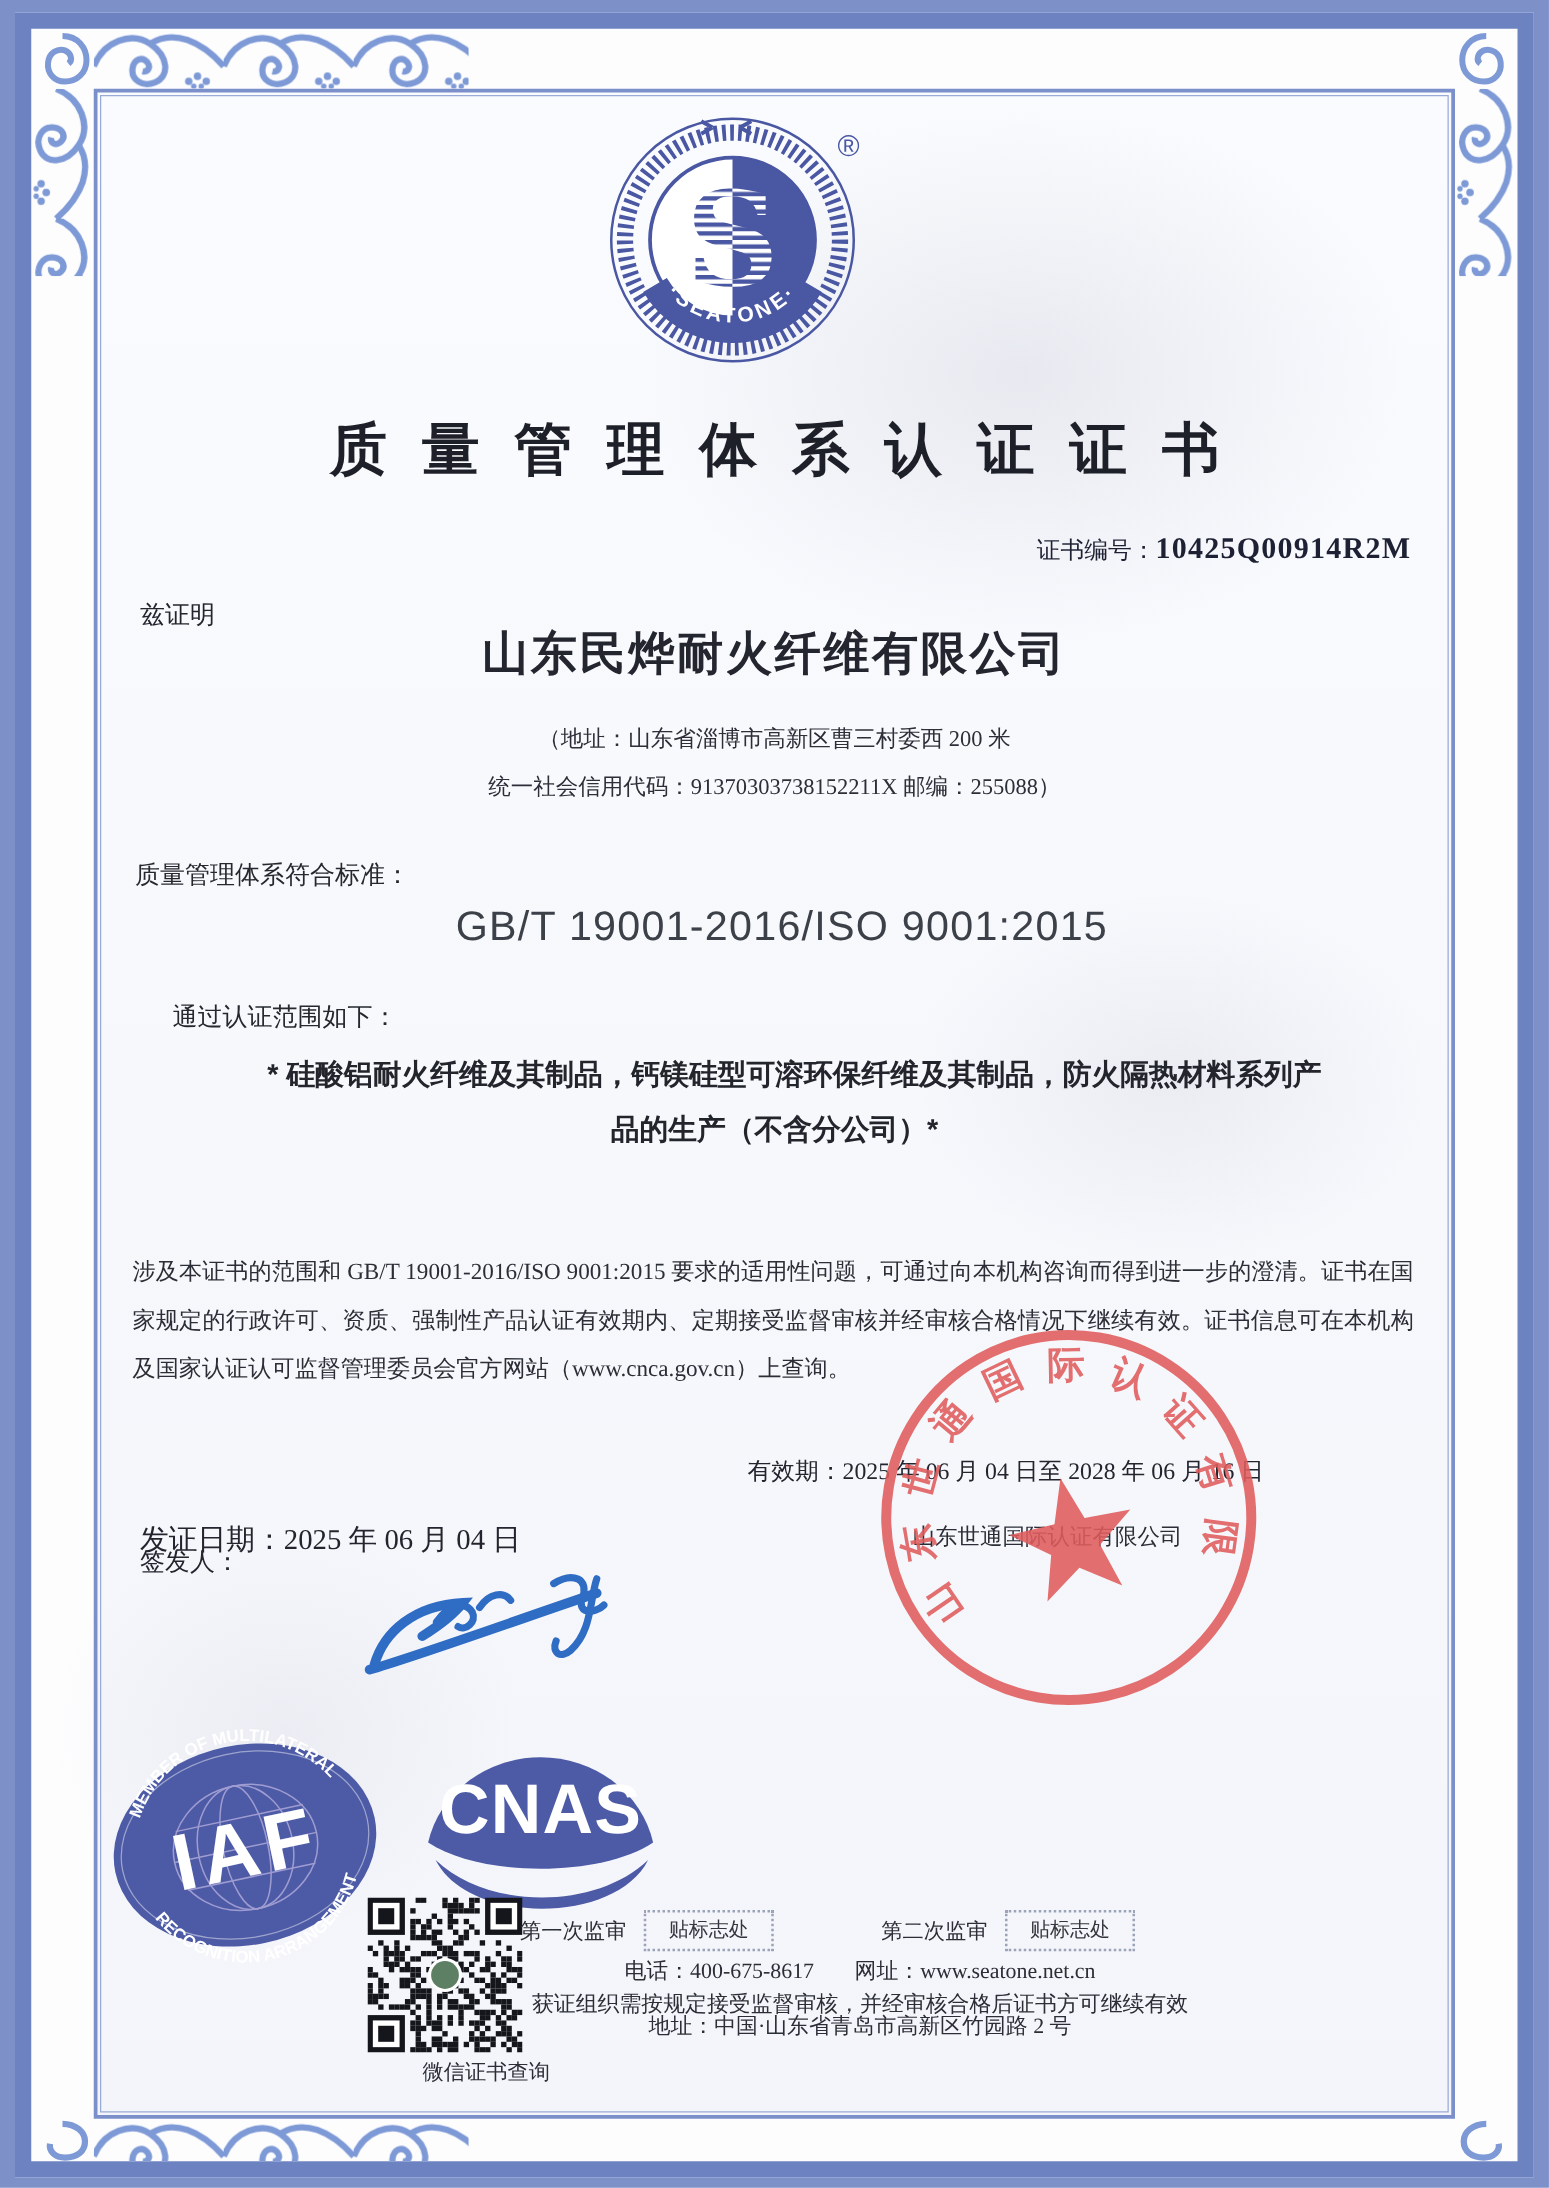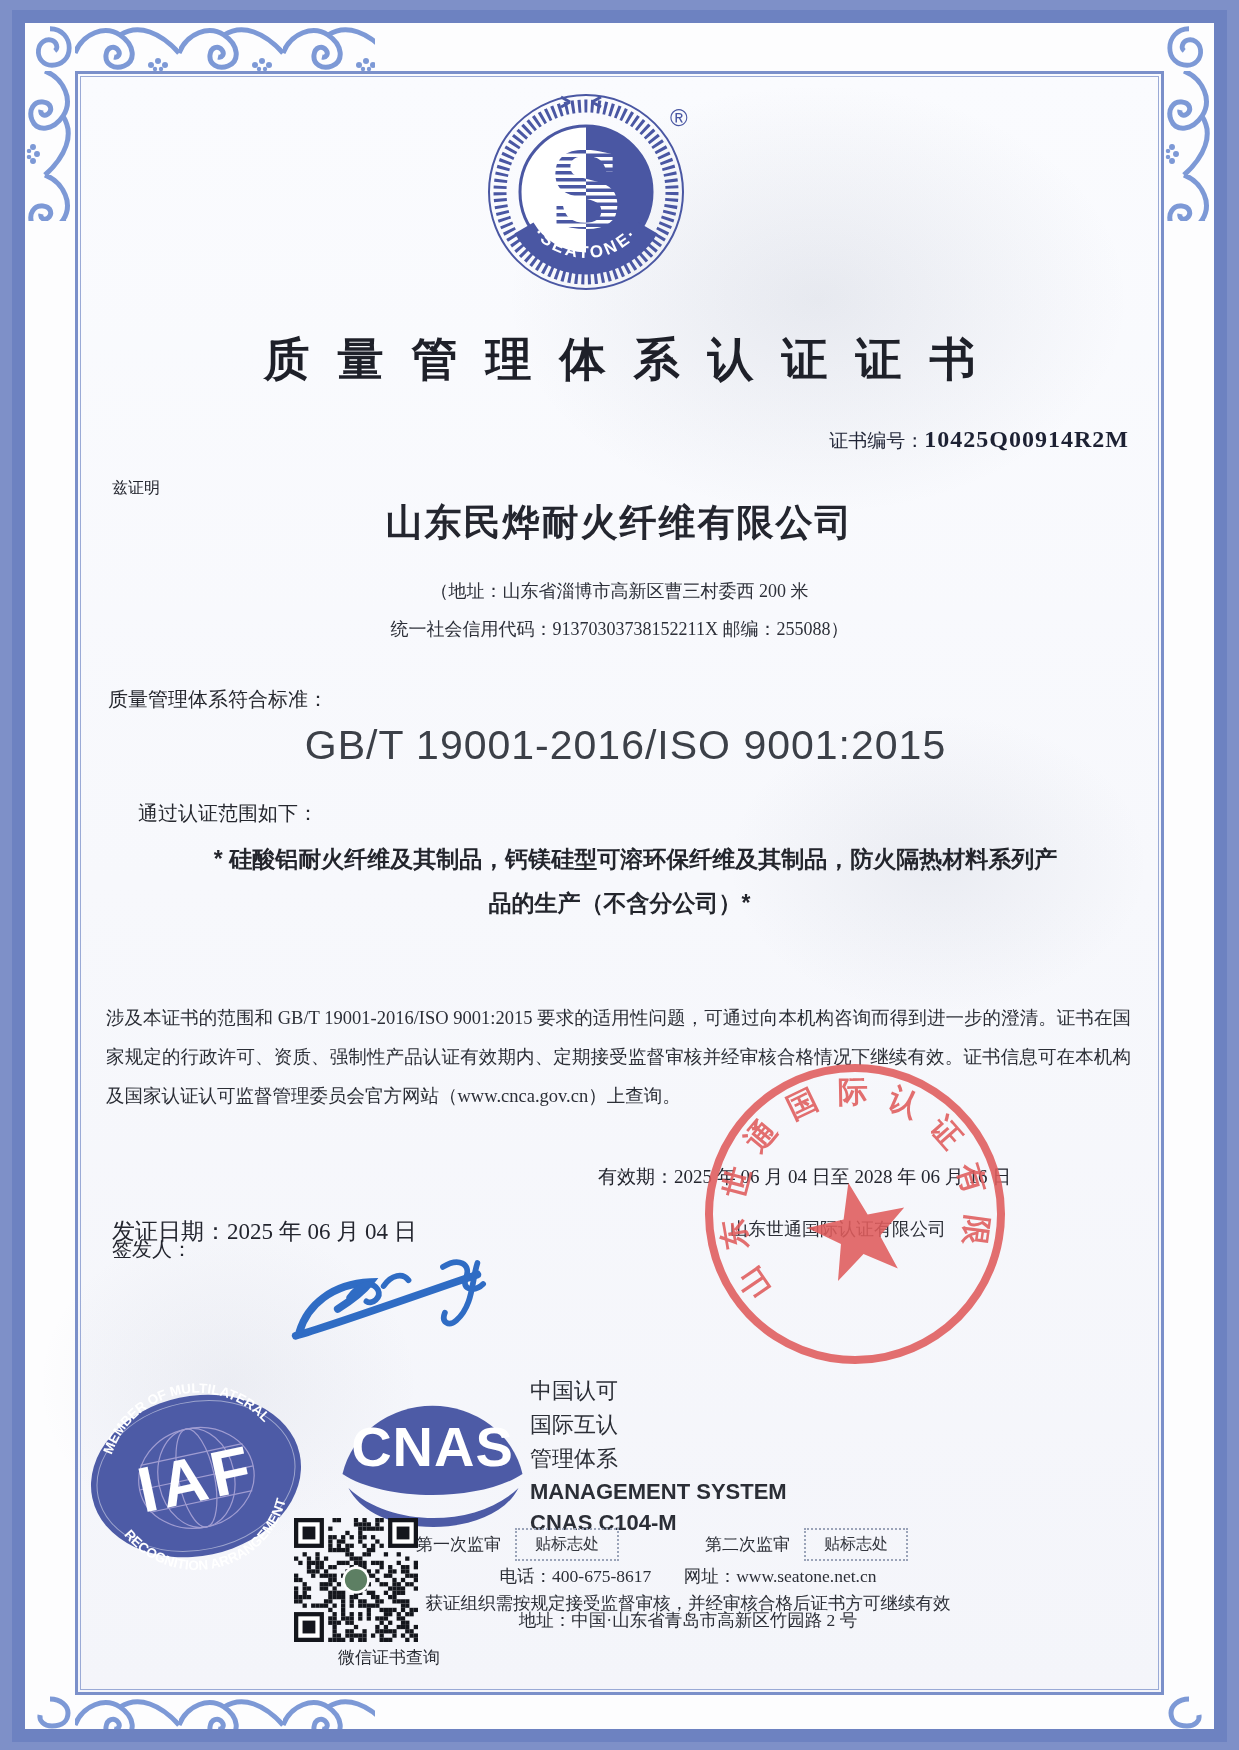--- a/index.html
+++ b/index.html
@@ -27,27 +27,27 @@
   .b1{left:430px;top:10px;width:620px;height:430px;background:radial-gradient(closest-side,rgba(120,130,155,.14),rgba(120,130,155,0));}
   .b2{left:650px;top:640px;width:420px;height:300px;background:radial-gradient(closest-side,rgba(120,130,155,.10),rgba(120,130,155,0));}
   .b3{left:-40px;top:1150px;width:380px;height:320px;background:radial-gradient(closest-side,rgba(120,130,155,.08),rgba(120,130,155,0));}
 
   .logo{position:absolute;left:398px;top:8px;width:220px;height:220px;}
   .regmark{position:absolute;left:592px;top:30px;font-size:24px;color:#4a57a3;font-family:"Liberation Sans",sans-serif;}
   .title{position:absolute;left:0;right:0;top:255px;text-align:center;font-size:46px;font-weight:bold;
          letter-spacing:28px;text-indent:28px;color:#1e2029;}
   .certno{position:absolute;right:32px;top:352px;font-size:19px;color:#1d2133;}
   .certno b{font-size:24px;letter-spacing:1px;}
-  .zizheng{position:absolute;left:34px;top:404px;font-size:16px;}
+  .zizheng{position:absolute;left:34px;top:404px;font-size:20px;}
   .company{position:absolute;left:0;right:0;top:424px;text-align:center;font-size:37px;font-weight:bold;color:#24262f;letter-spacing:2px;}
   .addr{position:absolute;left:0;right:0;text-align:center;font-size:18px;color:#2c2f38;}
   .addr1{top:505px;} .addr2{top:543px;}
   .lbl{position:absolute;left:30px;font-size:20px;color:#26282f;}
   .stdlbl{top:612px;} .scopelbl{top:726px;margin-left:30px;}
-  .standard{position:absolute;left:0;right:0;top:648px;text-align:center;font-size:41px;color:#3c4048;
+  .standard{position:absolute;left:0;right:0;top:648px;text-align:center;font-size:33px;color:#3c4048;
             font-family:"Liberation Sans","DejaVu Sans",sans-serif;letter-spacing:1px;padding-left:12px;}
   .scope{position:absolute;left:0;right:0;text-align:center;font-size:23px;font-weight:bold;color:#23252c;
          font-family:"Liberation Sans","DejaVu Sans",sans-serif;}
   .scope1{top:770px;padding-left:32px;} .scope2{top:814px;}
   .para{position:absolute;left:28px;right:30px;top:925px;font-size:18.5px;line-height:39px;text-align:justify;color:#2b2e36;}
   .issue{position:absolute;left:34px;top:1142px;font-size:23px;}
   .valid{position:absolute;left:520px;top:1090px;font-size:19px;}
   .signer{position:absolute;left:34px;top:1162px;font-size:20px;}
   .signature{position:absolute;left:205px;top:1168px;width:230px;height:110px;}
   .issuer{position:absolute;left:590px;top:1143px;width:340px;text-align:center;font-size:18px;color:#2b2e36;}
@@ -243,27 +243,20 @@
               </text>
             </g>
           </svg>
 
           <svg class="cnas" viewBox="0 0 205 170">
             <path d="M12,92 A92,86 0 0 1 192,92 C150,120 54,120 12,92 Z" fill="#4d5ba6"></path>
             <path d="M18,106 C60,146 146,146 188,106 C162,158 44,158 18,106 Z" fill="#4d5ba6"></path>
             <text x="102" y="84" text-anchor="middle" font-size="56" font-weight="bold" letter-spacing="1" fill="#ffffff" font-family="'Liberation Sans',sans-serif">CNAS</text>
           </svg>
 
-          <div class="accred">
-            <div class="zh">中国认可</div>
-            <div class="zh">国际互认</div>
-            <div class="zh">管理体系</div>
-            <div class="en">MANAGEMENT SYSTEM</div>
-            <div class="en">CNAS C104-M</div>
-          </div>
 
           <div class="qr"><svg id="qrsvg" viewBox="0 0 29 29">
                 <rect x="9" y="0" width="1" height="1" fill="#14161c"></rect>
                 <rect x="10" y="0" width="1" height="1" fill="#14161c"></rect>
                 <rect x="14" y="0" width="1" height="1" fill="#14161c"></rect>
                 <rect x="16" y="0" width="1" height="1" fill="#14161c"></rect>
                 <rect x="19" y="0" width="1" height="1" fill="#14161c"></rect>
                 <rect x="20" y="0" width="1" height="1" fill="#14161c"></rect>
                 <rect x="14" y="1" width="1" height="1" fill="#14161c"></rect>
                 <rect x="15" y="1" width="1" height="1" fill="#14161c"></rect>

